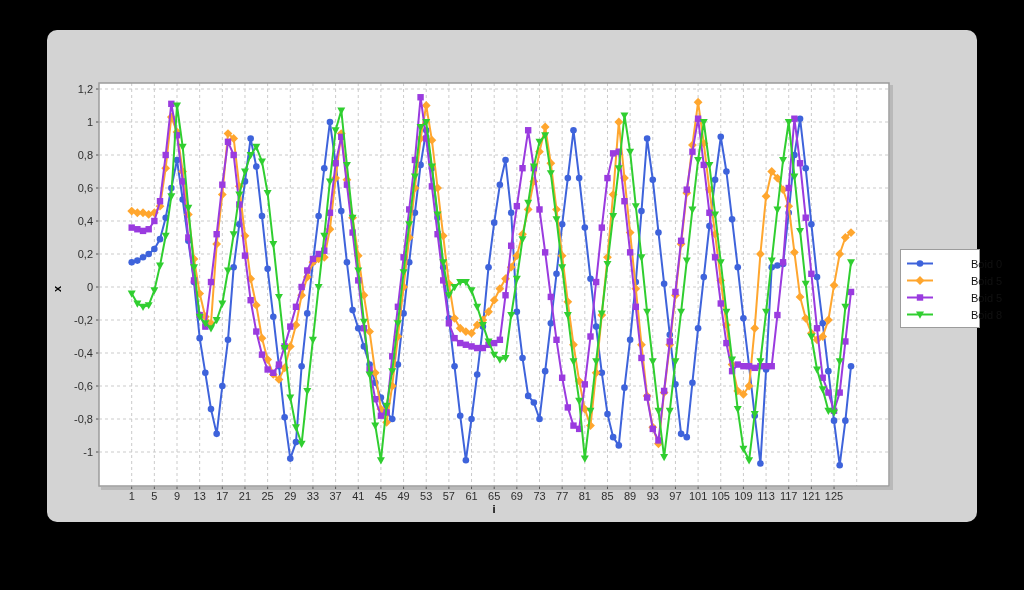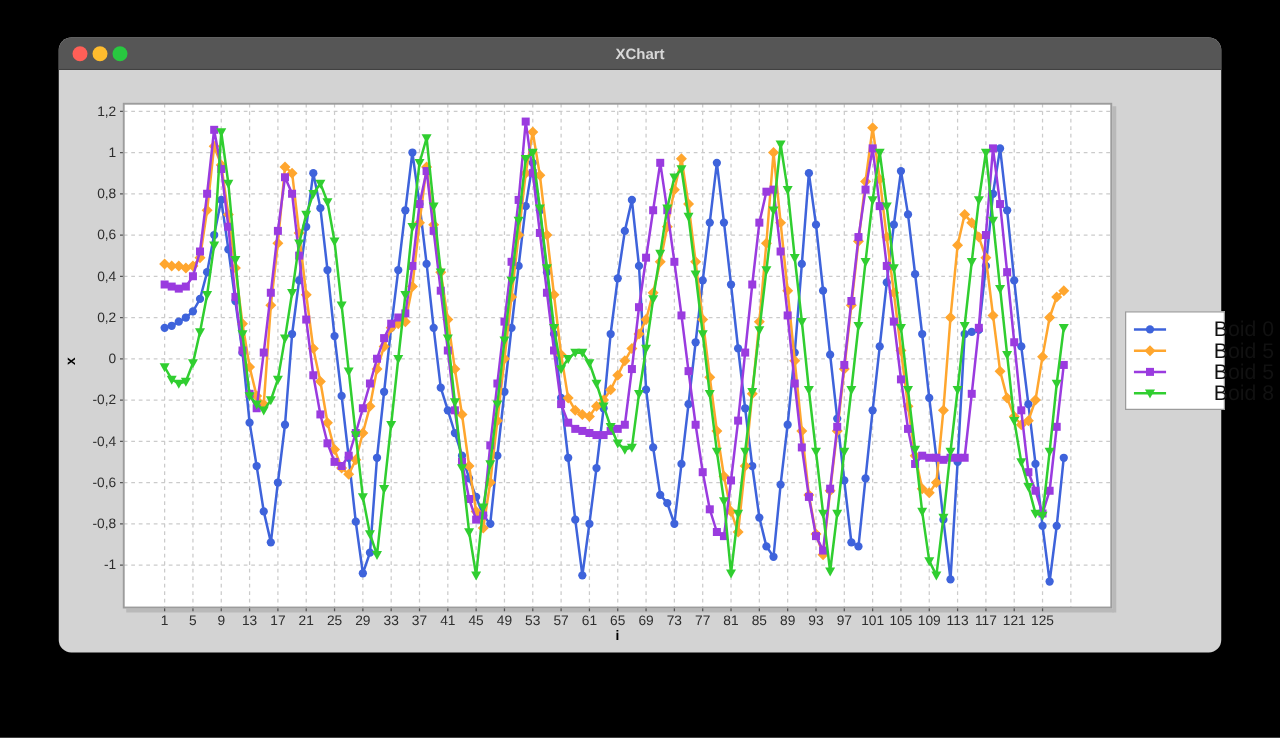--- a/index.html
+++ b/index.html
@@ -19,32 +19,26 @@
     font-size:13px;font-weight:bold;color:#000;}
   #chart-svg{position:absolute;left:0;top:0;}
   #y-axis-title{position:absolute;left:4px;top:220px;width:16px;height:16px;color:#000;
     font-size:11px;font-weight:bold;transform:rotate(-90deg);}
   #x-axis-title{position:absolute;left:52px;top:447px;width:790px;text-align:center;
     font-size:11px;font-weight:bold;color:#000;}
   #legend{position:absolute;left:853px;top:193px;width:72px;background:#fff;
     border:1px solid #9c9c9c;padding:5px 0 4px 6px;}
   .legend-row{height:17px;display:flex;align-items:center;}
   .legend-row svg{flex:0 0 26px;}
-  .legend-label{font-size:17px;color:#111;margin-left:6px;white-space:nowrap;padding-left:32px;}
+  .legend-label{font-size:11px;color:#111;margin-left:6px;white-space:nowrap;padding-left:32px;}
 </style>
 </head>
 <body>
 
 <div id="window">
-  <div id="titlebar">
-    <div id="btn-close" class="traffic"></div>
-    <div id="btn-min" class="traffic"></div>
-    <div id="btn-zoom" class="traffic"></div>
-    <div id="win-title">XChart</div>
-  </div>
   <div id="content">
     <svg id="chart-svg" width="930" height="466">
         <g transform="translate(52,27)">
           <rect x="2" y="404" width="790" height="3" fill="#b9b9b9"></rect>
           <rect x="791" y="2" width="3" height="405" fill="#b9b9b9"></rect>
           <rect x="0" y="0" width="790" height="403" fill="#ffffff"></rect>
           <line x1="0" y1="6" x2="790" y2="6" stroke="#cbcbcb" stroke-width="1" stroke-dasharray="3,3"></line>
           <line x1="0" y1="39" x2="790" y2="39" stroke="#cbcbcb" stroke-width="1" stroke-dasharray="3,3"></line>
           <line x1="0" y1="72" x2="790" y2="72" stroke="#cbcbcb" stroke-width="1" stroke-dasharray="3,3"></line>
           <line x1="0" y1="105" x2="790" y2="105" stroke="#cbcbcb" stroke-width="1" stroke-dasharray="3,3"></line>

